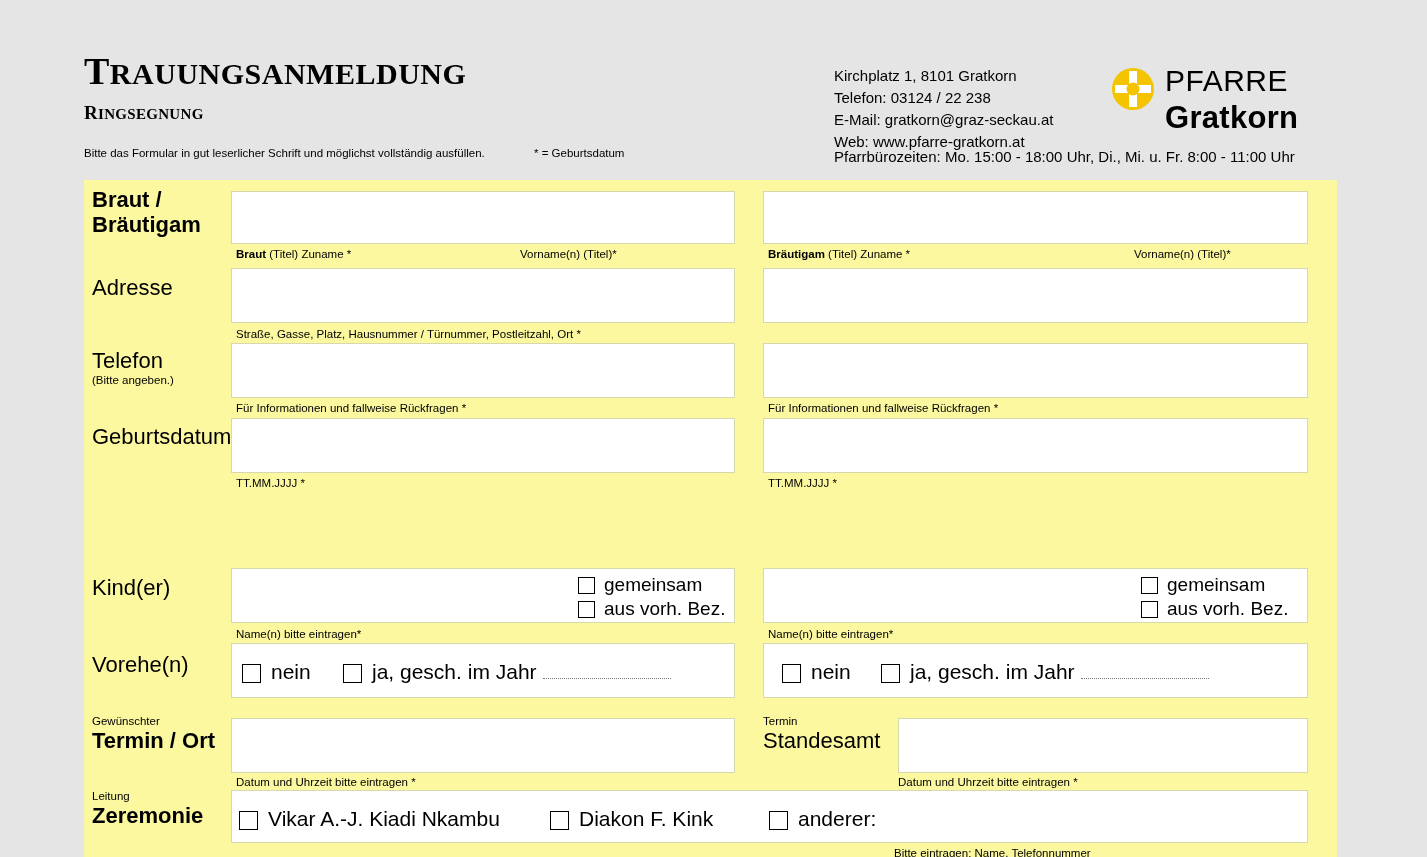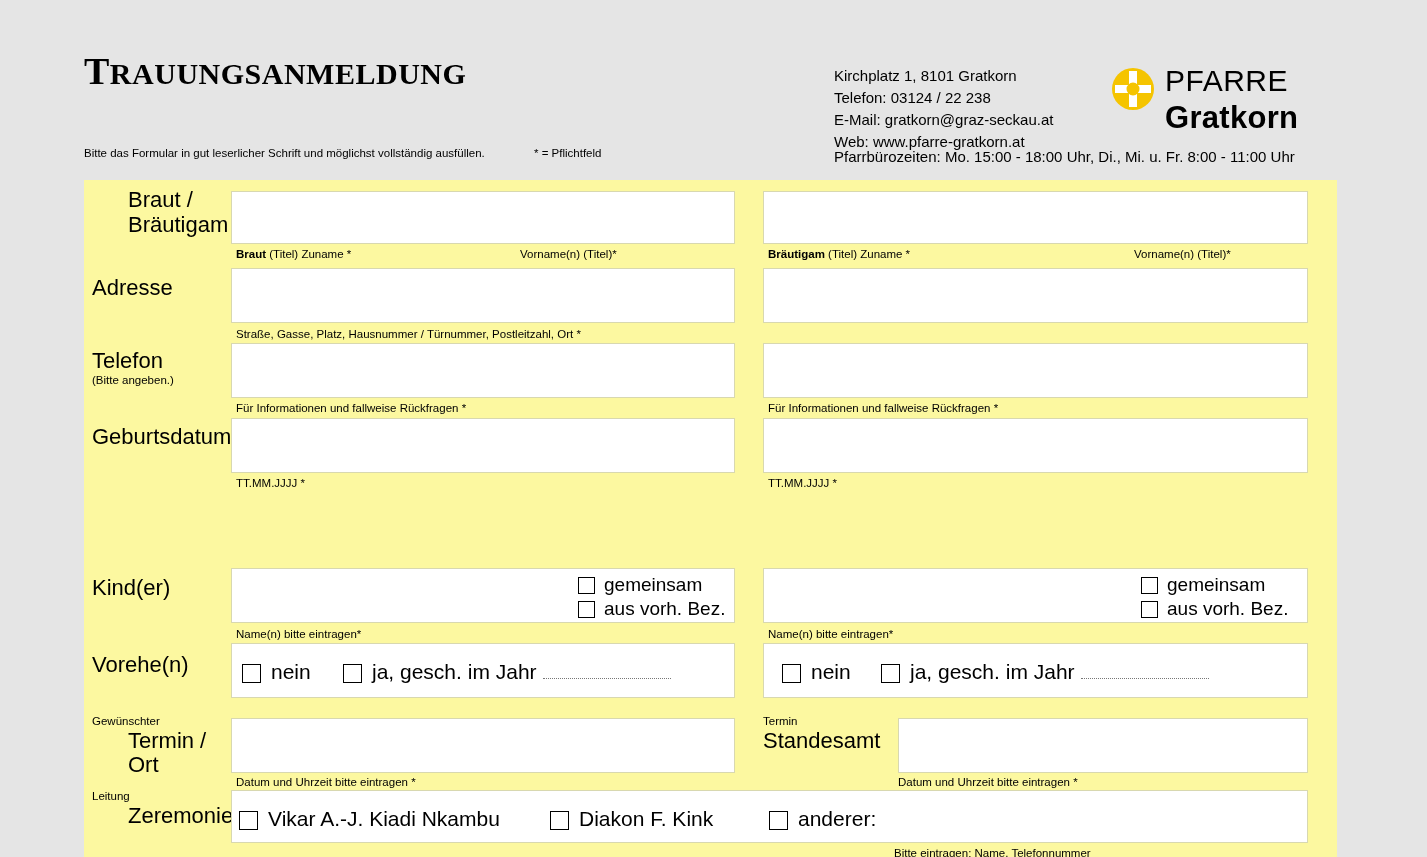--- a/index.html
+++ b/index.html
@@ -136,23 +136,22 @@
     left: 8px;
     width: 142px;
     color: #000;
   }
   .rowlabel .big {
     font-size: 22px;
     line-height: 1.12;
   }
   .rowlabel .bigbold {
     font-size: 22px;
-    font-weight: normal;
+    font-weight: bold;
     line-height: 1.12;
-    margin-left: 36px;
   }
   .rowlabel .small {
     font-size: 11.5px;
     line-height: 1.2;
   }
 
   .field {
     position: absolute;
     background: #ffffff;
     border: 1px solid #d8d8b0;
@@ -203,25 +202,26 @@
 </style>
 </head>
 <body>
 
 <div class="page">
 
   <div class="header">
 
     <div class="title-block">
       <div class="doc-title">T<span class="sc">R</span><span class="sc">A</span><span class="sc">U</span><span class="sc">U</span><span class="sc">N</span><span class="sc">G</span><span class="sc">S</span><span class="sc">A</span><span class="sc">N</span><span class="sc">M</span><span class="sc">E</span><span class="sc">L</span><span class="sc">D</span><span class="sc">U</span><span class="sc">N</span><span class="sc">G</span></div>
+      <div class="doc-sub">R<span class="sc">I</span><span class="sc">N</span><span class="sc">G</span><span class="sc">S</span><span class="sc">E</span><span class="sc">G</span><span class="sc">N</span><span class="sc">U</span><span class="sc">N</span><span class="sc">G</span></div>
     </div>
 
     <div class="hint-row">
       <div class="hint-note">Bitte das Formular in gut leserlicher Schrift und möglichst vollständig ausfüllen.</div>
-      <div class="hint-req">* = Pflichtfeld</div>
+      <div class="hint-req">* = Geburtsdatum</div>
     </div>
 
     <div class="contact-block">
       <div>Kirchplatz 1, 8101 Gratkorn</div>
       <div>Telefon: 03124 / 22 238</div>
       <div>E-Mail: gratkorn@graz-seckau.at</div>
       <div>Web: www.pfarre-gratkorn.at</div>
     </div>
     <div class="office-hours">Pfarrbürozeiten: Mo. 15:00 - 18:00 Uhr, Di., Mi. u. Fr. 8:00 - 11:00 Uhr</div>
 

